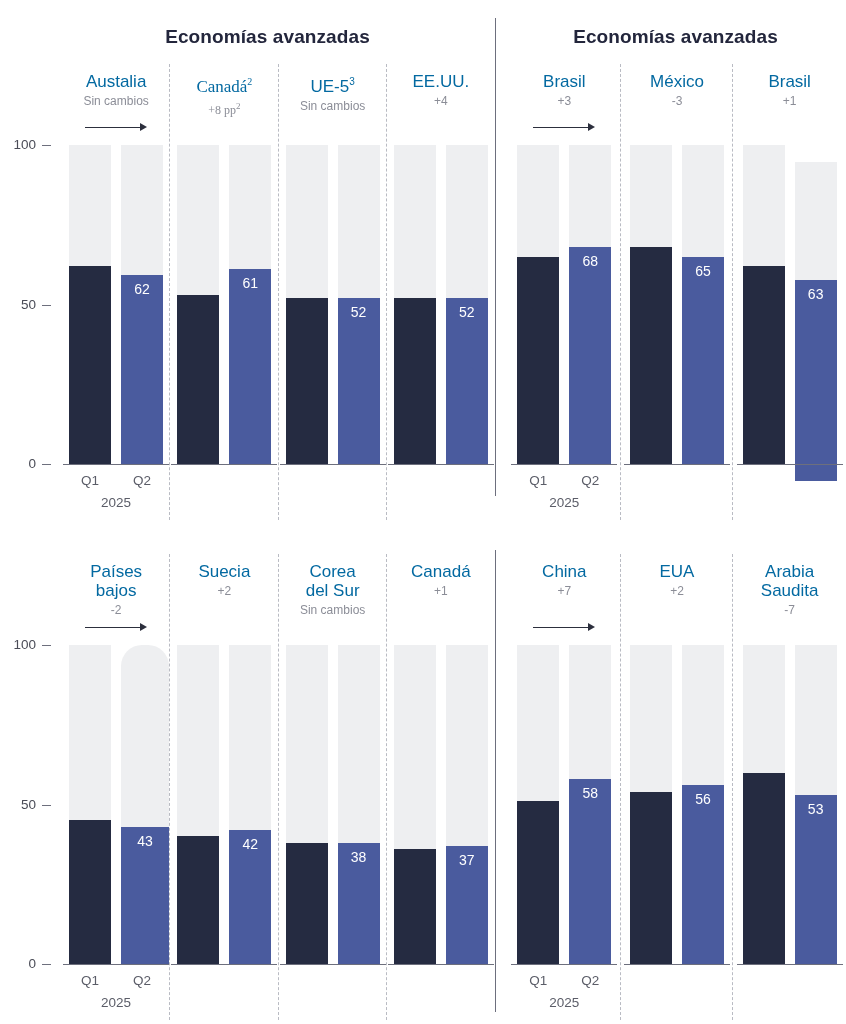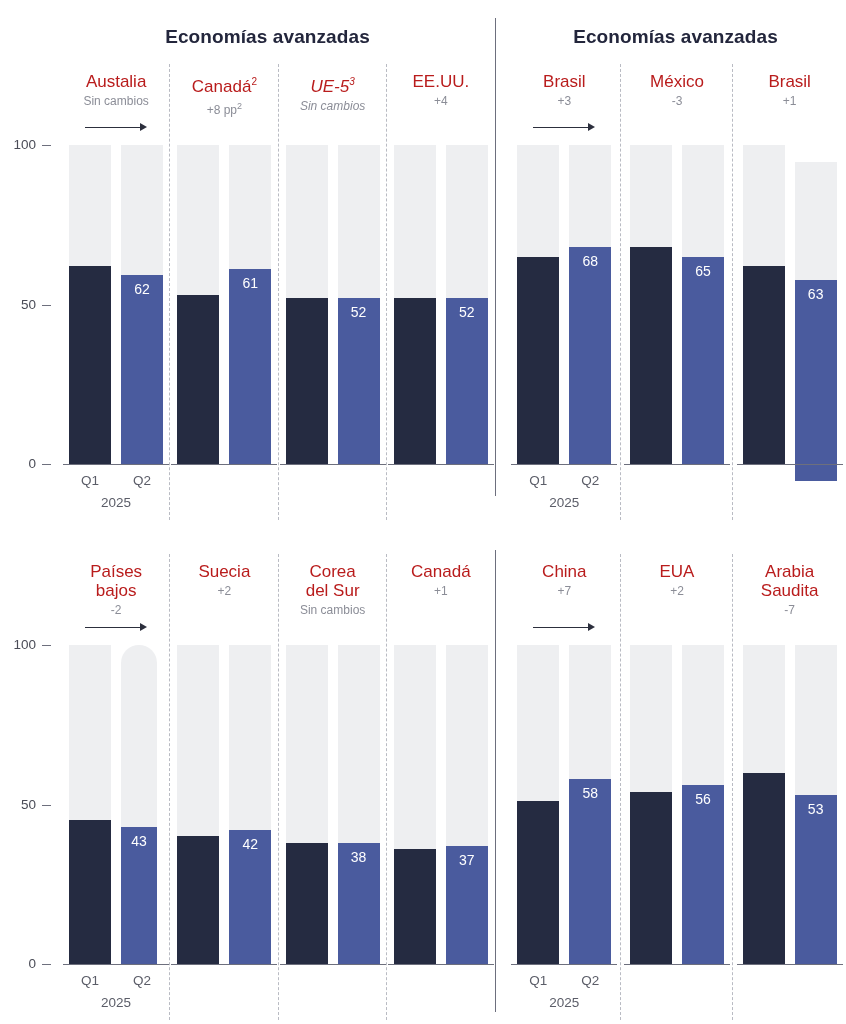--- a/index.html
+++ b/index.html
@@ -37,21 +37,21 @@
 
   
   .panel { position: absolute; top: 0; height: 100%; }
 
   .panel-head {
     position: absolute; left: 0; right: 0;
     text-align: center;
   }
   .country {
     font-size: 17px;
-    color: #b91c1c;
+    color: #0369a1;
     line-height: 19px;
     white-space: pre-line;
   }
   .country sup { font-size: 10px; vertical-align: super; }
   .delta {
     font-size: 12px;
     color: #8b8d97;
     margin-top: 3px;
     line-height: 14px;
   }
@@ -157,37 +157,37 @@
               <div class="bar-value">62</div>
             </div>
           </div>
           <div class="xlabel" style="left: 7.125px; width: 42px; top: 473px;">Q1</div>
           <div class="xlabel" style="left: 59.125px; width: 42px; top: 473px;">Q2</div>
           <div class="year-label" style="left: 7.125px; width: 94px; top: 495px;">2025</div>
           <div class="axis-baseline" style="left: 1.125px; width: 106px; top: 464px;"></div>
           <div class="panel-dash" style="left: 107.25px; top: 64px; height: 456px;"></div>
         </div>
         <div class="panel" style="left: 170.25px; width: 108.25px;">
-          <div class="panel-head" style="top: 72px;">
+          <div class="panel-head" style="top: 72px; font-family: Liberation Serif, serif;">
             <div class="country">Canadá<sup>2</sup></div>
             <div class="delta">+8 pp<sup style="font-size: 9px; vertical-align: super;">2</sup></div>
           </div>
           <div class="bar-track" style="left: 7.125px; width: 42px; top: 145px; height: 319px;">
             <div class="bar-fill q1" style="height: 169.07px;"></div>
           </div>
           <div class="bar-track" style="left: 59.125px; width: 42px; top: 145px; height: 319px;">
             <div class="bar-fill q2" style="height: 194.59px;">
               <div class="bar-value">61</div>
             </div>
           </div>
           <div class="axis-baseline" style="left: 1.125px; width: 106px; top: 464px;"></div>
           <div class="panel-dash" style="left: 107.25px; top: 64px; height: 456px;"></div>
         </div>
         <div class="panel" style="left: 278.5px; width: 108.25px;">
-          <div class="panel-head" style="top: 72px; font-style: italic;">
+          <div class="panel-head" style="top: 72px;">
             <div class="country">UE-5<sup>3</sup></div>
             <div class="delta">Sin cambios</div>
           </div>
           <div class="bar-track" style="left: 7.125px; width: 42px; top: 145px; height: 319px;">
             <div class="bar-fill q1" style="height: 165.88px;"></div>
           </div>
           <div class="bar-track" style="left: 59.125px; width: 42px; top: 145px; height: 319px;">
             <div class="bar-fill q2" style="height: 165.88px;">
               <div class="bar-value">52</div>
             </div>
@@ -282,21 +282,21 @@
 bajos</div>
             <div class="delta">-2</div>
           </div>
           <div class="arrow" style="left: 23.125px; width: 62px; top: 82px;">
             <div class="shaft" style="width: 55px;"></div>
             <div class="head" style="left: 55px;"></div>
           </div>
           <div class="bar-track" style="left: 7.125px; width: 42px; top: 105px; height: 319px;">
             <div class="bar-fill q1" style="height: 143.55px;"></div>
           </div>
-          <div class="bar-track" style="left: 59.125px; width: 36px; top: 105px; height: 319px; border-radius: 21px;">
+          <div class="bar-track" style="left: 59.125px; width: 48px; top: 105px; height: 319px; border-radius: 21px;">
             <div class="bar-fill q2" style="height: 137.17px;">
               <div class="bar-value">43</div>
             </div>
           </div>
           <div class="xlabel" style="left: 7.125px; width: 42px; top: 433px;">Q1</div>
           <div class="xlabel" style="left: 59.125px; width: 42px; top: 433px;">Q2</div>
           <div class="year-label" style="left: 7.125px; width: 94px; top: 455px;">2025</div>
           <div class="axis-baseline" style="left: 1.125px; width: 106px; top: 424px;"></div>
           <div class="panel-dash" style="left: 107.25px; top: 14px; height: 466px;"></div>
         </div>

